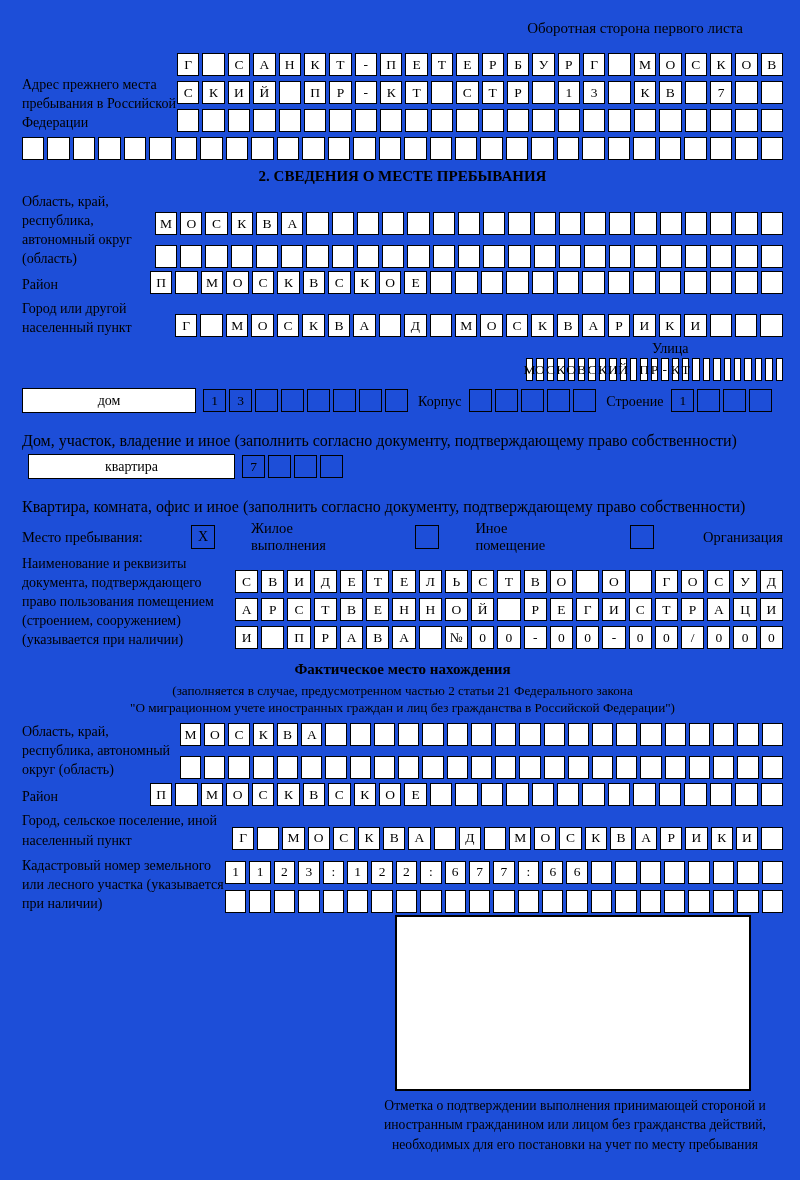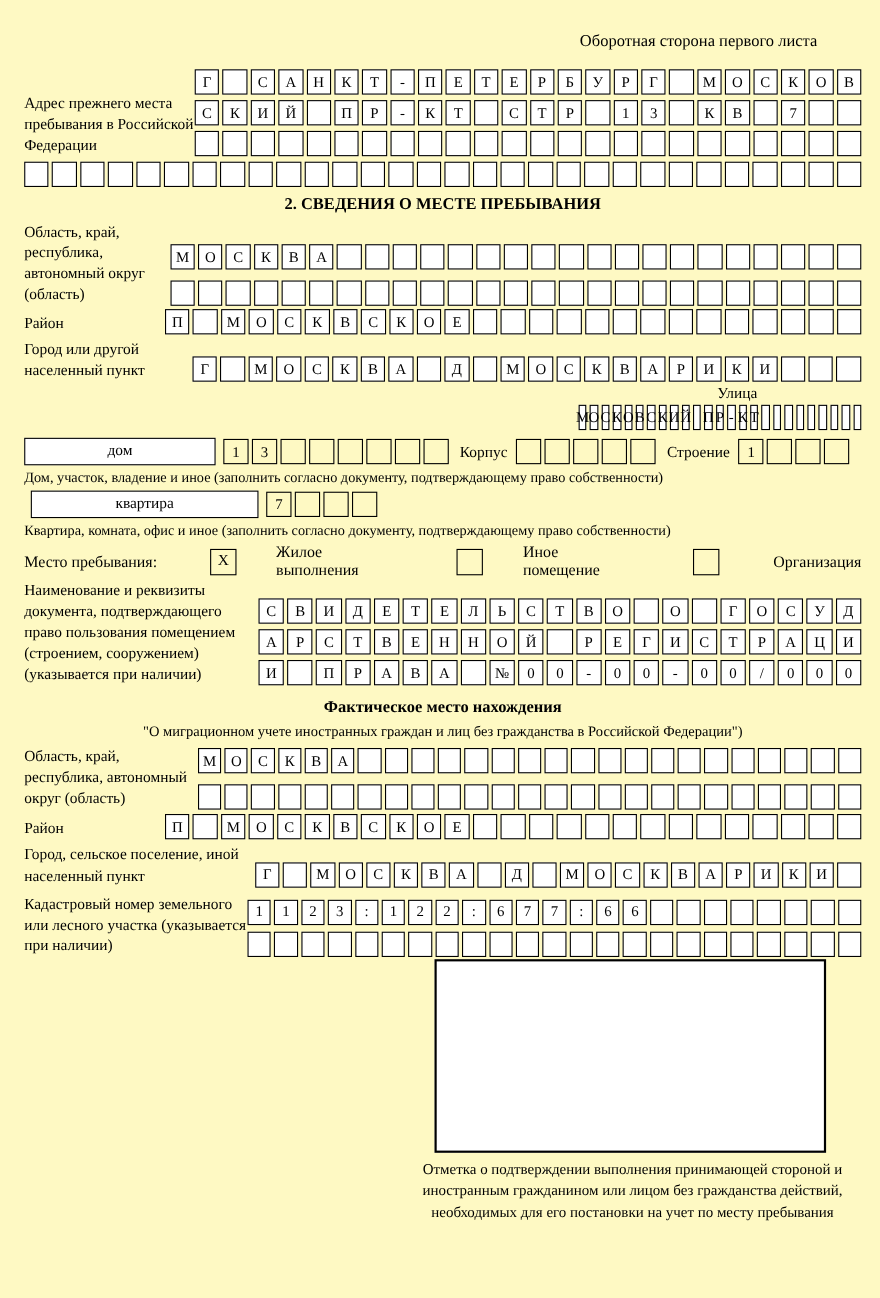--- a/index.html
+++ b/index.html
@@ -1,34 +1,34 @@
 <!DOCTYPE html>
 <html><head>
 <meta charset="utf-8">
 <style>
   html,body{margin:0;padding:0;background:#fff;}
   body{font-family:"Liberation Serif","DejaVu Serif",serif;color:#000;}
-  .page{position:relative;width:800px;height:1180px;box-sizing:border-box;padding:16px 17px 0 22px;background:#fef9c3;overflow:hidden;}
+  .page{position:relative;width:800px;height:1180px;box-sizing:border-box;padding:6px 17px 0 22px;background:#1d4ed8;overflow:hidden;}
   .hdr{ text-align:right; font-size:15px; margin:14px 40px 16px 0;}
   .frow{display:flex;align-items:flex-end;}
   .lbl{font-size:14px;line-height:1.36;flex:none;}
   .cellcol{flex:1;min-width:0;}
   .cellrow{display:flex;gap:3px;}
   .cellrow .cell{flex:1;min-width:0;}
   .cell{height:21px;border:1.7px solid #000;display:flex;align-items:center;justify-content:center;font-size:13.5px;box-sizing:content-box;background:#fff;}
   .cellf{width:21px;flex:none;height:21px;border:1.7px solid #000;display:flex;align-items:center;justify-content:center;font-size:13.5px;}
   .mb5{margin-bottom:5px;} .mb10{margin-bottom:10px;}
   .note{font-size:12.6px;text-align:center;margin-top:3px;}
   .sect-title{font-size:15px;font-weight:bold;text-align:center;margin:8px 0 7px 0;}
   .w155{width:155px;} .w133{width:133px;} .w128{width:128px;} .w153{width:153px;} .w131{width:131px;}
   .w205{width:205px;} .w158{width:158px;} .w210{width:210px;} .w203{width:203px;}
   .fieldbox{border:1.7px solid #000;height:23px;display:flex;align-items:center;justify-content:center;font-size:14px;flex:none;background:#fff;}
   .inl{display:flex;align-items:center;gap:3px;flex:none;}
   .smalllbl{font-size:14px;margin:3px 8px 0 10px;flex:none;}
-  .capt{font-size:13px;margin:3px 0 4px 6px;}
+  .capt{font-size:16px;margin:19px 0 4px 6px;}
   .cbox{width:22px;height:22px;border:1.7px solid #000;display:flex;align-items:center;justify-content:center;font-size:14px;flex:none;}
   .stayrow{display:flex;align-items:center;font-size:14.5px;margin-top:2px;gap:27px;}
   .staynote{font-size:13.2px;text-align:center;width:270px;margin:2px 0 6px 160px;}
   .centercap{font-size:13.2px;text-align:center;margin:1px 0;}
   .stampbox{border:2px solid #000;width:352px;height:172px;margin:2px 0 0 373px;background:#fff;}
   .stampcap{width:430px;margin:5px 0 0 338px;text-align:center;font-size:13.6px;line-height:1.45;}
 </style>
 </head>
 <body>
 
@@ -432,20 +432,21 @@
           <span class="cell">0</span>
           <span class="cell">/</span>
           <span class="cell">0</span>
           <span class="cell">0</span>
           <span class="cell">0</span>
         </div>
     </div>
   </div>
 
   <div class="sect-title" style="margin-top:12px;margin-bottom:5px;">Фактическое место нахождения</div>
+  <div class="centercap">(заполняется в случае, предусмотренном частью 2 статьи 21 Федерального закона</div>
   <div class="centercap" style="margin-bottom:6px;">"О миграционном учете иностранных граждан и лиц без гражданства в Российской Федерации")</div>
 
   <div class="frow">
     <div class="lbl w158">Область, край, республика, автономный округ (область)</div>
     <div class="cellcol">
       <div class="cellrow mb10">
           <span class="cell">М</span>
           <span class="cell">О</span>
           <span class="cell">С</span>
           <span class="cell">К</span>

